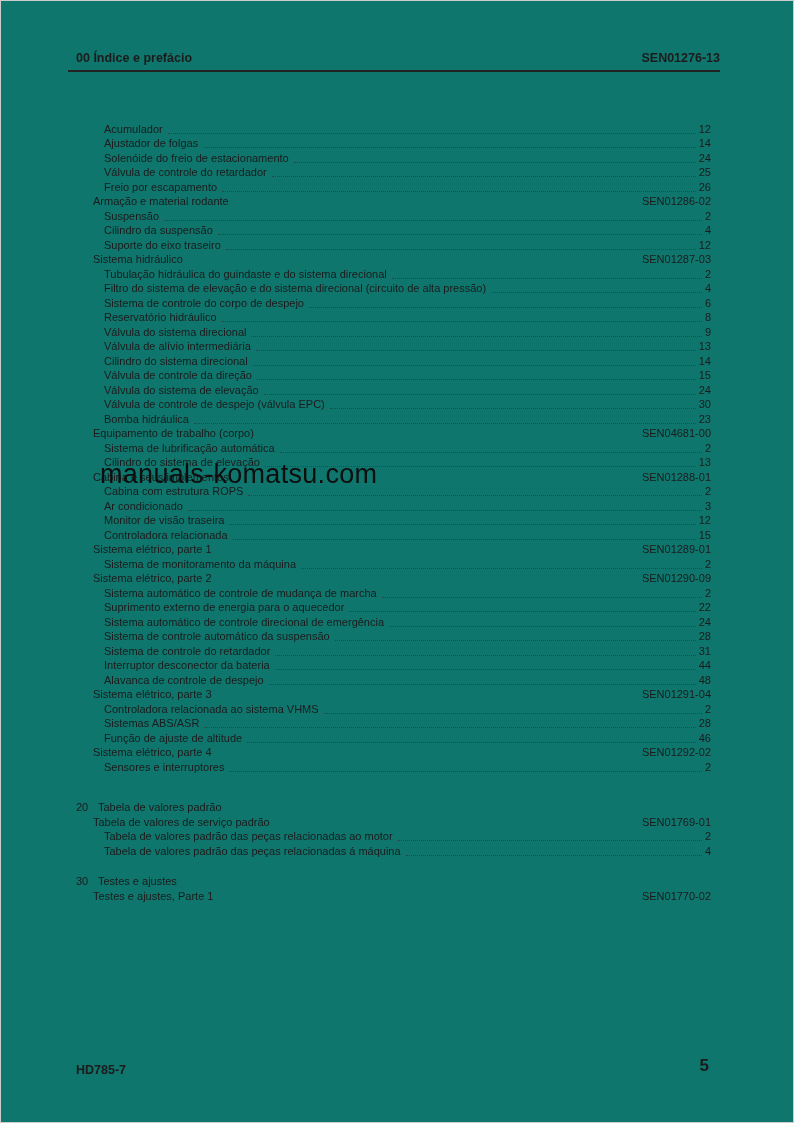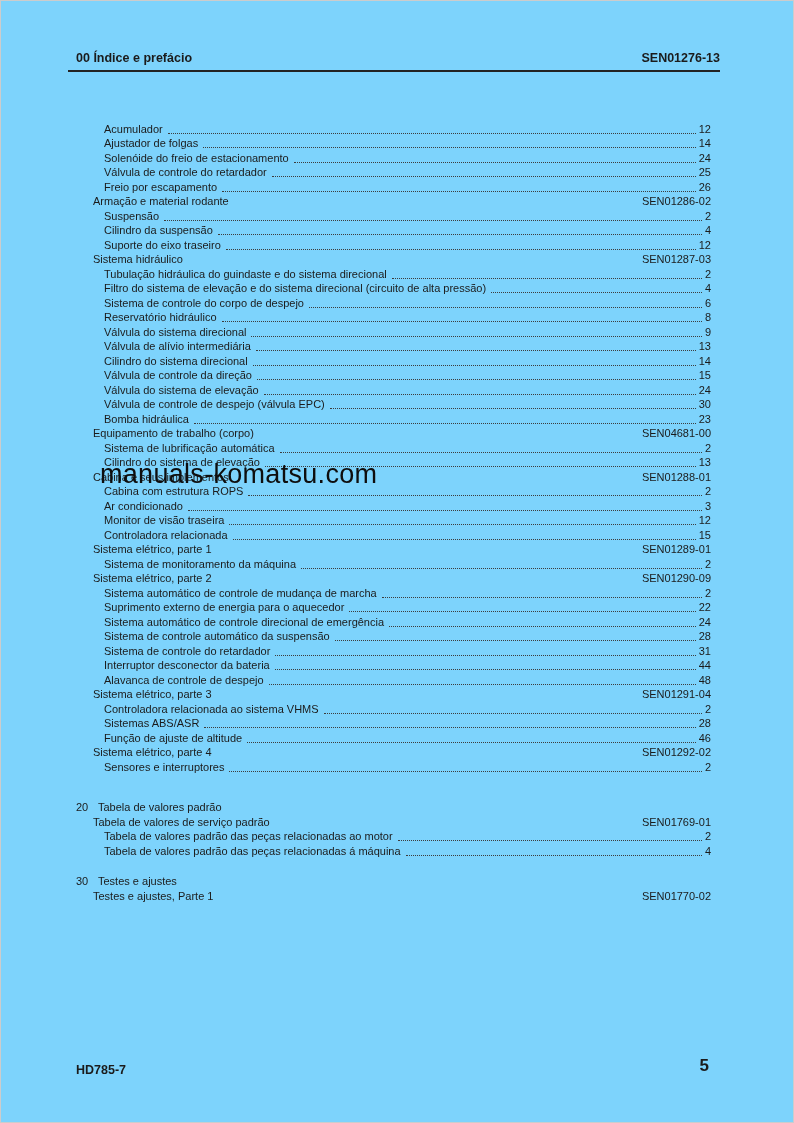--- a/index.html
+++ b/index.html
@@ -1,17 +1,17 @@
 <!DOCTYPE html>
 <html><head>
 <meta charset="utf-8">
 <style>
   html,body{margin:0;padding:0;background:#e8e8e8;}
   .page{
-    position:relative;width:794px;height:1123px;margin:0 auto;background:#7dd3fc;
+    position:relative;width:794px;height:1123px;margin:0 auto;background:#0f766e;
     font-family:"Liberation Sans",sans-serif;color:#1b1b1b;overflow:hidden;
     border:1px solid #cccccc;box-sizing:border-box;padding-left:16px;
   }
   
   .header{position:absolute;left:67px;top:50px;width:652px;}
   .header-row{
     display:flex;justify-content:space-between;align-items:flex-end;
     font-weight:bold;font-size:12.5px;padding-bottom:5px;border-bottom:2px solid #232323;
   }
   .header-left{padding-left:8px;}

